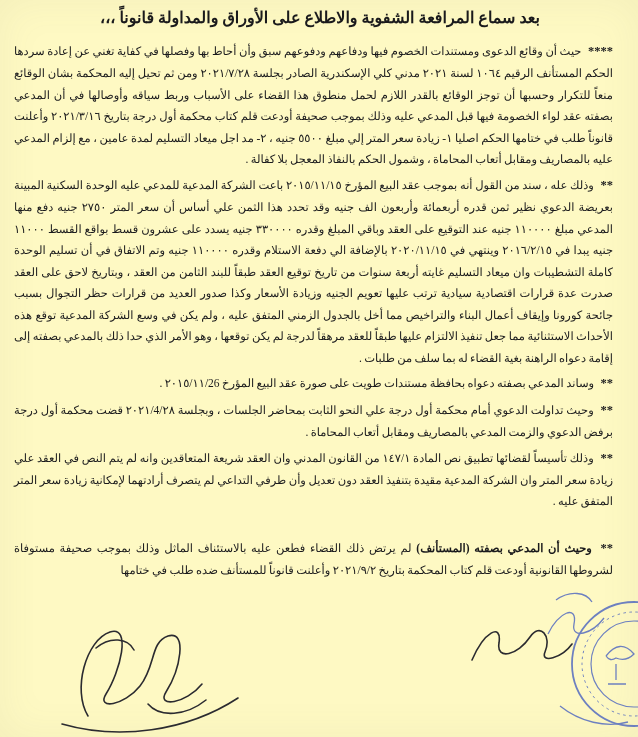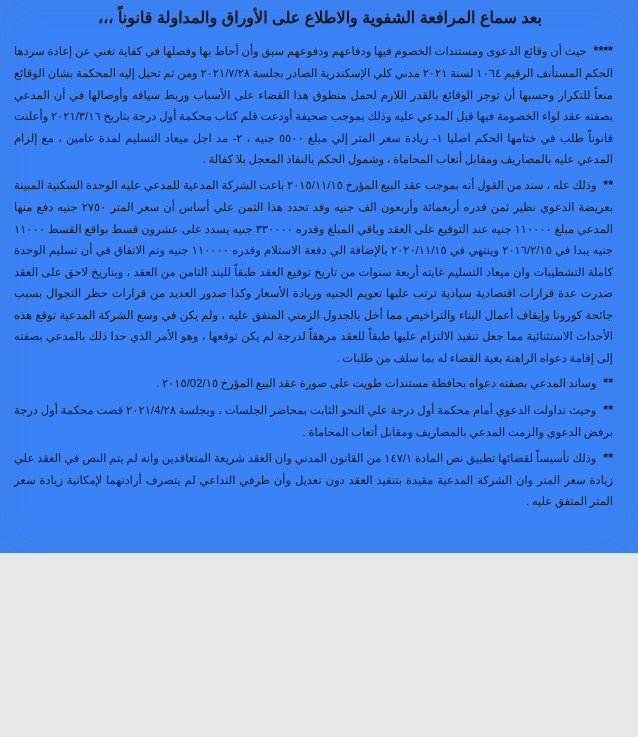--- a/index.html
+++ b/index.html
@@ -1,22 +1,22 @@
 <!DOCTYPE html>
 <html lang="ar"><head>
 <meta charset="utf-8">
 <style>
   html, body { margin: 0; padding: 0; background: #e8e8e8; }
   .page {
     position: relative;
     width: 638px;
-    height: 553px;
-    background: #3b82f6;
+    height: 737px;
+    background: #fef9c3;
     overflow: hidden;
-    font-family: Liberation Sans, sans-serif;
+    font-family: Liberation Serif, serif;
     box-shadow: inset 0 0 40px rgba(120,110,90,0.08);
   }
   .doc {
     position: absolute;
     top: 8px;
     right: 12px;
     left: 14px;
     direction: rtl;
     color: #1a1a1c;
   }
@@ -62,33 +62,38 @@
       <span>حيث أن وقائع الدعوى ومستندات الخصوم فيها ودفاعهم ودفوعهم سبق وأن أحاط بها وفصلها في كفاية تغني عن إعادة سردها الحكم المستأنف الرقيم ١٠٦٤ لسنة ٢٠٢١ مدني كلي الإسكندرية الصادر بجلسة ٢٠٢١/٧/٢٨ ومن ثم تحيل إليه المحكمة بشان الوقائع منعاً للتكرار وحسبها أن توجز الوقائع بالقدر اللازم لحمل منطوق هذا القضاء على الأسباب وربط سياقه وأوصالها في أن المدعي بصفته عقد لواء الخصومة فيها قبل المدعي عليه وذلك بموجب صحيفة أودعت قلم كتاب محكمة أول درجة بتاريخ ٢٠٢١/٣/١٦ وأعلنت قانوناً طلب في ختامها الحكم اصليا ١- زيادة سعر المتر إلي مبلغ ٥٥٠٠ جنيه ، ٢- مد اجل ميعاد التسليم لمدة عامين ، مع إلزام المدعي عليه بالمصاريف ومقابل أتعاب المحاماة ، وشمول الحكم بالنفاذ المعجل بلا كفالة .</span>
     </p>
 
     <p class="para">
       <b class="marker">**</b>
       <span>وذلك عله ، سند من القول أنه بموجب عقد البيع المؤرخ ٢٠١٥/١١/١٥ باعت الشركة المدعية للمدعي عليه الوحدة السكنية المبينة بعريضة الدعوي نظير ثمن قدره أربعمائة وأربعون الف جنيه وقد تحدد هذا الثمن علي أساس أن سعر المتر ٢٧٥٠ جنيه دفع منها المدعي مبلغ ١١٠٠٠٠ جنيه عند التوقيع على العقد وباقي المبلغ وقدره ٣٣٠٠٠٠ جنيه يسدد على عشرون قسط بواقع القسط ١١٠٠٠ جنيه يبدا في ٢٠١٦/٢/١٥ وينتهي في ٢٠٢٠/١١/١٥ بالإضافة الي دفعة الاستلام وقدره ١١٠٠٠٠ جنيه وتم الاتفاق في أن تسليم الوحدة كاملة التشطيبات وان ميعاد التسليم غايته أربعة سنوات من تاريخ توقيع العقد طبقاً للبند الثامن من العقد ، وبتاريخ لاحق على العقد صدرت عدة قرارات اقتصادية سيادية ترتب عليها تعويم الجنيه وزيادة الأسعار وكذا صدور العديد من قرارات حظر التجوال بسبب جائحة كورونا وإيقاف أعمال البناء والتراخيص مما أخل بالجدول الزمني المتفق عليه ، ولم يكن في وسع الشركة المدعية توقع هذه الأحداث الاستثنائية مما جعل تنفيذ الالتزام عليها طبقاً للعقد مرهقاً لدرجة لم يكن توقعها ، وهو الأمر الذي حدا ذلك بالمدعي بصفته إلى إقامة دعواه الراهنة بغية القضاء له بما سلف من طلبات .</span>
     </p>
 
     <p class="para">
       <b class="marker">**</b>
-      <span>وساند المدعي بصفته دعواه بحافظة مستندات طويت على صورة عقد البيع المؤرخ ٢٠١٥/02/١٥ .</span>
+      <span>وساند المدعي بصفته دعواه بحافظة مستندات طويت على صورة عقد البيع المؤرخ ٢٠١٥/١١/26 .</span>
     </p>
 
     <p class="para">
       <b class="marker">**</b>
       <span>وحيث تداولت الدعوي أمام محكمة أول درجة علي النحو الثابت بمحاضر الجلسات ، وبجلسة ٢٠٢١/4/٢٨ قضت محكمة أول درجة برفض الدعوي والزمت المدعي بالمصاريف ومقابل أتعاب المحاماة .</span>
     </p>
 
     <p class="para">
       <b class="marker">**</b>
       <span>وذلك تأسيساً لقضائها تطبيق نص المادة ١٤٧/١ من القانون المدني وان العقد شريعة المتعاقدين وانه لم يتم النص في العقد علي زيادة سعر المتر وان الشركة المدعية مقيدة بتنفيذ العقد دون تعديل وأن طرفي التداعي لم يتصرف أرادتهما لإمكانية زيادة سعر المتر المتفق عليه .</span>
     </p>
 
+    <p class="para para-last">
+      <b class="marker">**</b>
+      <b class="lead">وحيث أن المدعي بصفته (المستأنف)</b>
+      <span>لم يرتض ذلك القضاء فطعن عليه بالاستئناف الماثل وذلك بموجب صحيفة مستوفاة لشروطها القانونية أودعت قلم كتاب المحكمة بتاريخ ٢٠٢١/٩/٢ وأعلنت قانوناً للمستأنف ضده طلب في ختامها</span>
+    </p>
 
   </div>
 
   <svg class="overlay" width="638" height="737" viewBox="0 0 638 737">
 
     <g fill="none" stroke-width="1.6" stroke-linecap="round" stroke-linejoin="round" stroke="#2b2b30">
       <path d="M 88 716 C 72 690 86 640 110 632 C 132 625 120 672 106 694 C 96 710 124 706 140 686 C 156 666 150 642 168 636 C 188 630 180 670 166 692 C 156 708 186 704 202 684"></path>
       <path d="M 62 724 C 118 740 186 732 238 698"></path>
       <path d="M 148 704 C 160 718 186 716 206 700"></path>
       <path d="M 472 660 C 484 632 502 622 499 643 C 496 661 518 655 530 637 C 540 622 552 636 545 652 C 540 664 562 658 572 644"></path>

